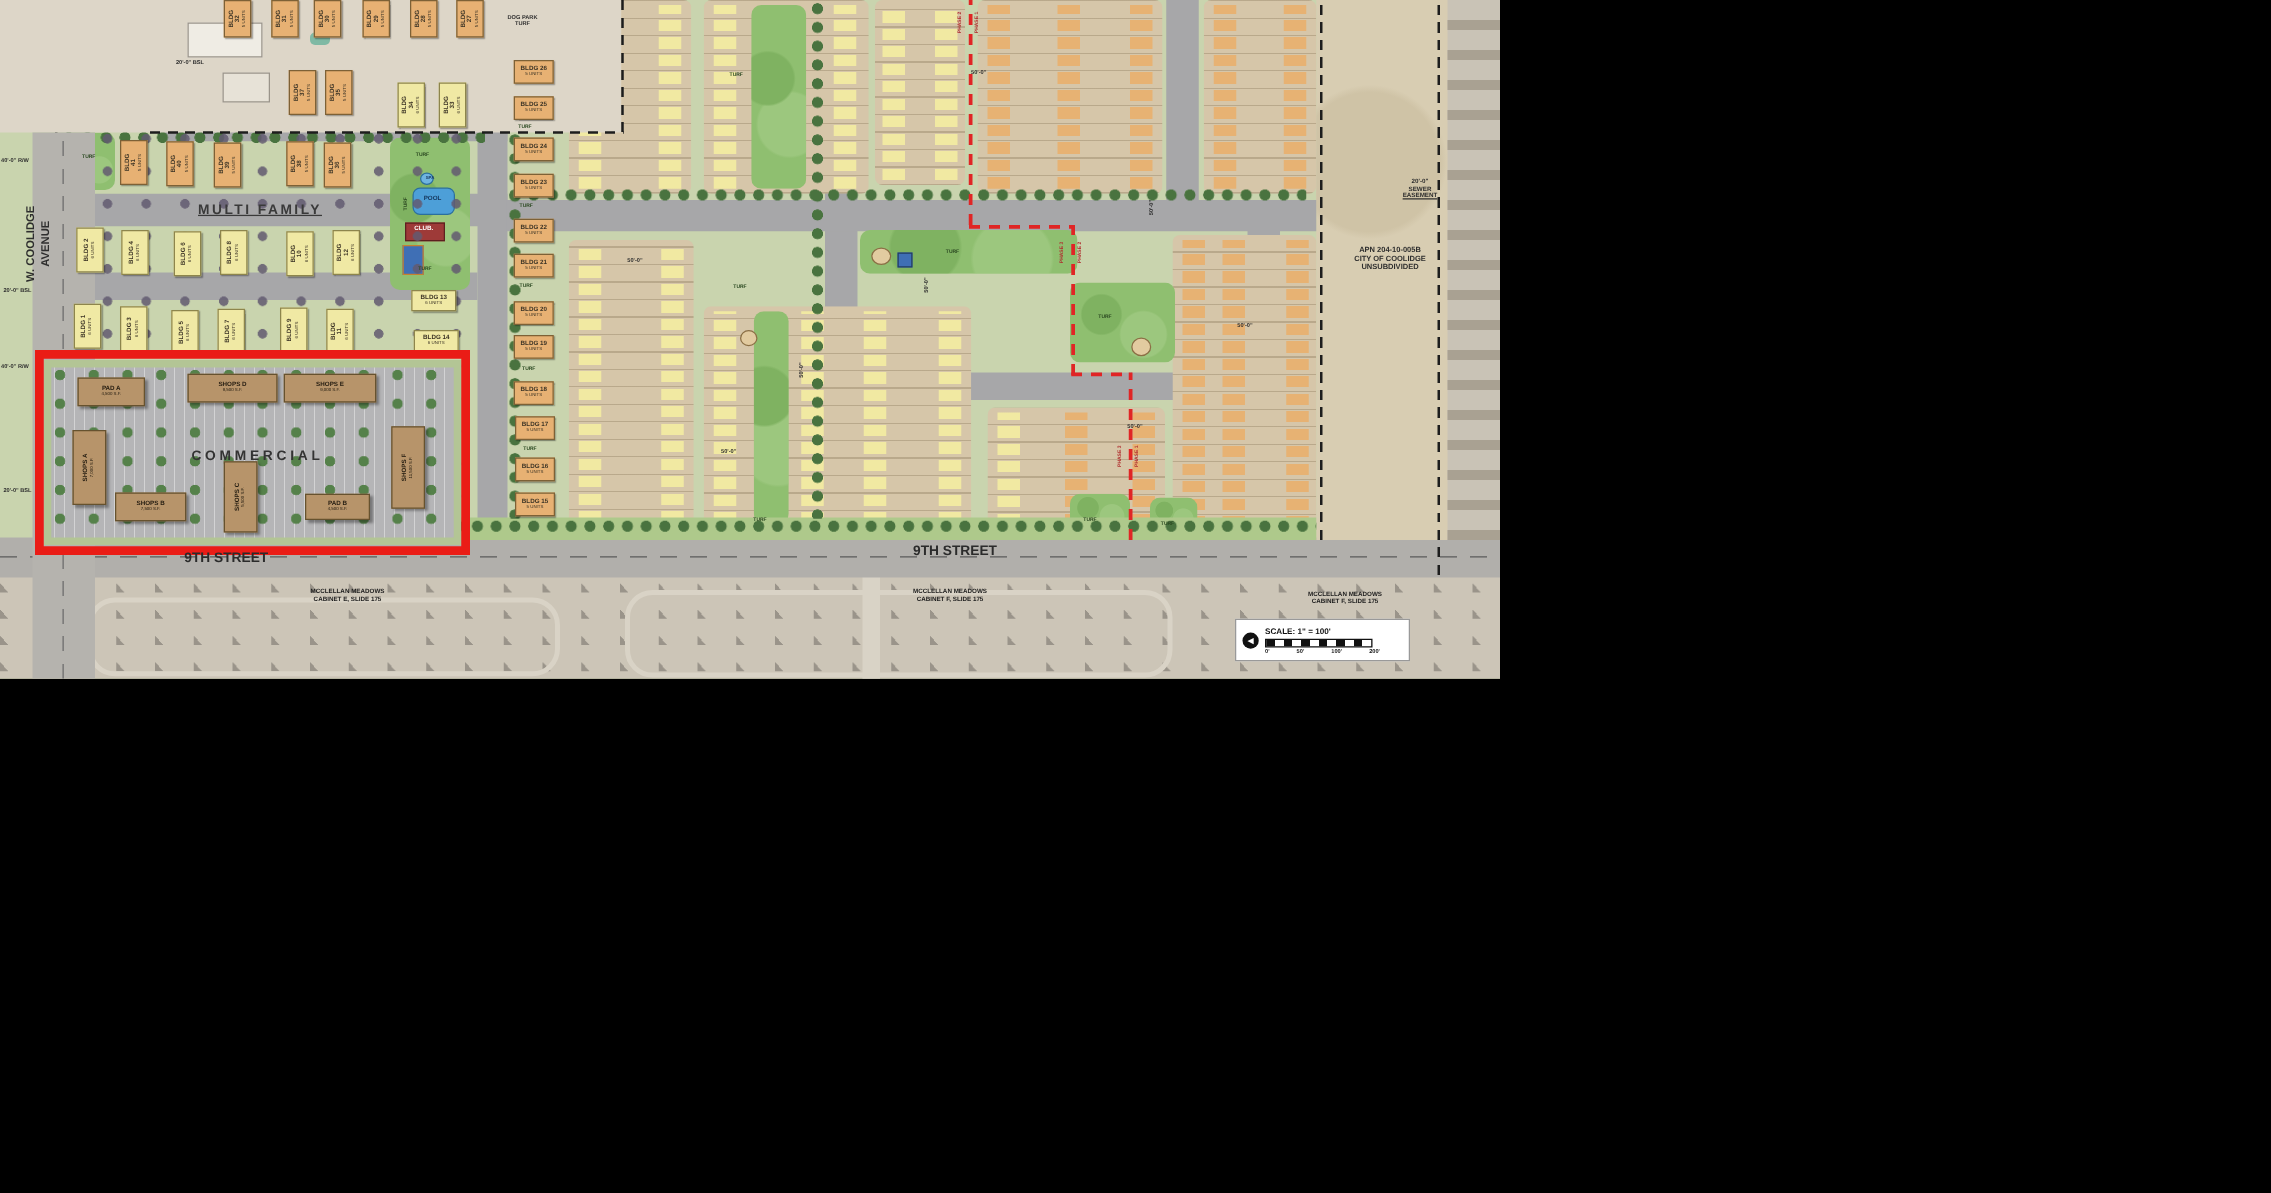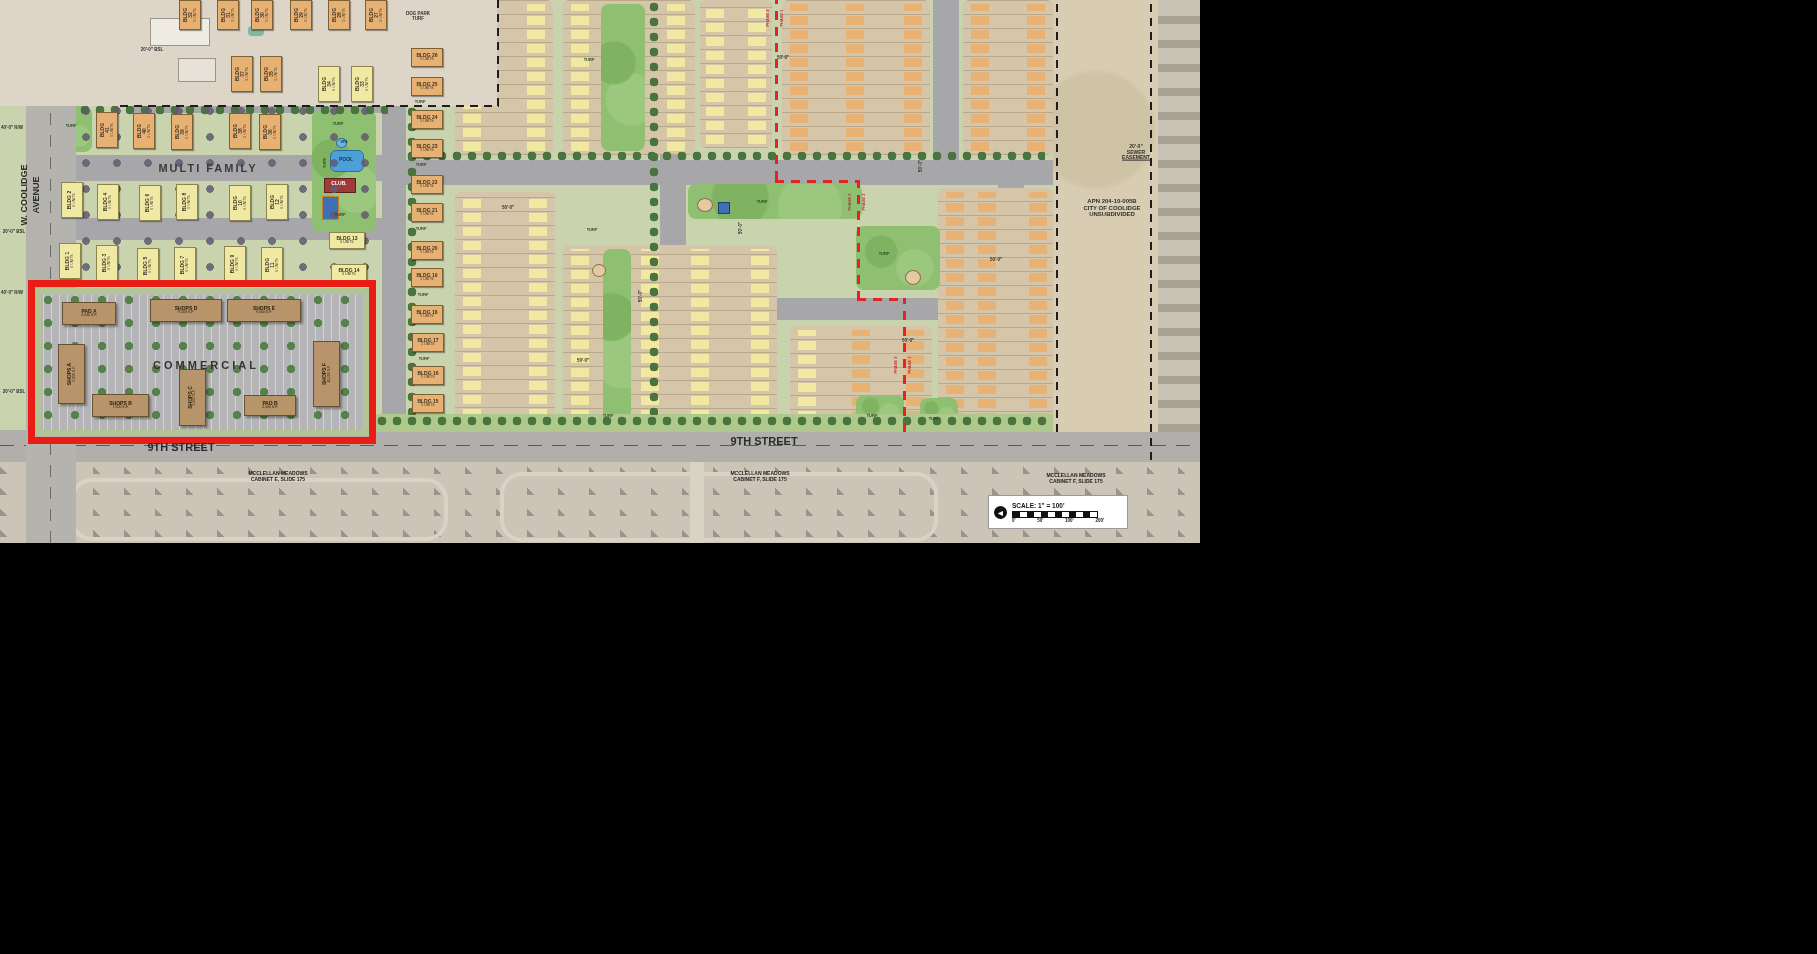--- a/index.html
+++ b/index.html
@@ -453,21 +453,21 @@
   <div class="a plv" style="left:775px;top:0;height:180px;"></div>
   <div class="a plh" style="left:775px;top:180px;width:85px;"></div>
   <div class="a plv" style="left:857px;top:180px;height:120px;"></div>
   <div class="a plh" style="left:857px;top:298px;width:48px;"></div>
   <div class="a plv" style="left:903px;top:298px;height:134px;"></div>
 
   <div class="lb" style="left:30px;top:195px;font-size:9px;transform:translate(-50%,-50%) rotate(-90deg);display:flex;flex-direction:column;gap:2px;">
     <span>W. COOLIDGE</span>
     <span>AVENUE</span>
   </div>
-  <div class="lb" style="left:208px;top:168px;font-size:11px;letter-spacing:2px;color:#3a3a3a;">MULTI FAMILY</div>
+  <div class="lb" style="left:208px;top:168px;font-size:11px;letter-spacing:2px;color:#3a3a3a;text-decoration:underline;">MULTI FAMILY</div>
   <div class="lb" style="left:206px;top:365px;font-size:11px;letter-spacing:3px;color:#333;">COMMERCIAL</div>
   <div class="lb" style="left:418px;top:16px;font-size:4.5px;">
     <span>DOG PARK</span><br><span>TURF</span>
   </div>
   <div class="lb" style="left:346px;top:160px;font-size:5px;color:#15365c;">POOL</div>
   <div class="lb" style="left:344px;top:143px;font-size:3.5px;color:#15365c;">SPA</div>
   <div class="lb" style="left:339px;top:184px;font-size:5px;color:#fff;">CLUB.</div>
 
   <div class="lb" style="left:71px;top:126px;font-size:4px;color:#2c4a22;">TURF</div>
   <div class="lb" style="left:338px;top:124px;font-size:4px;color:#2c4a22;">TURF</div>

